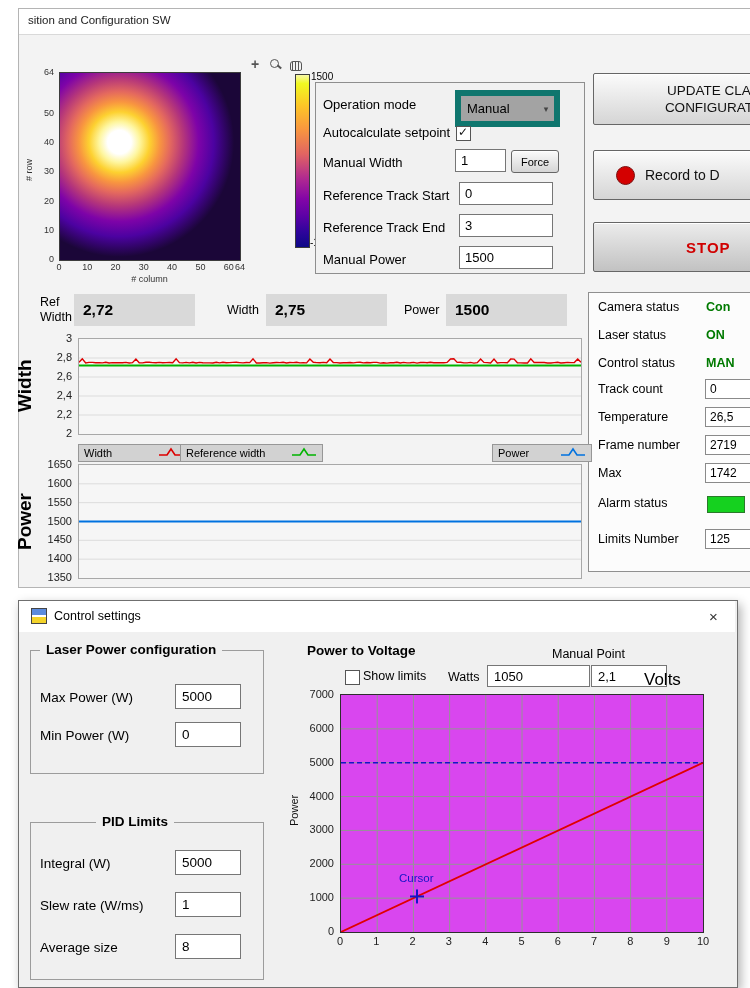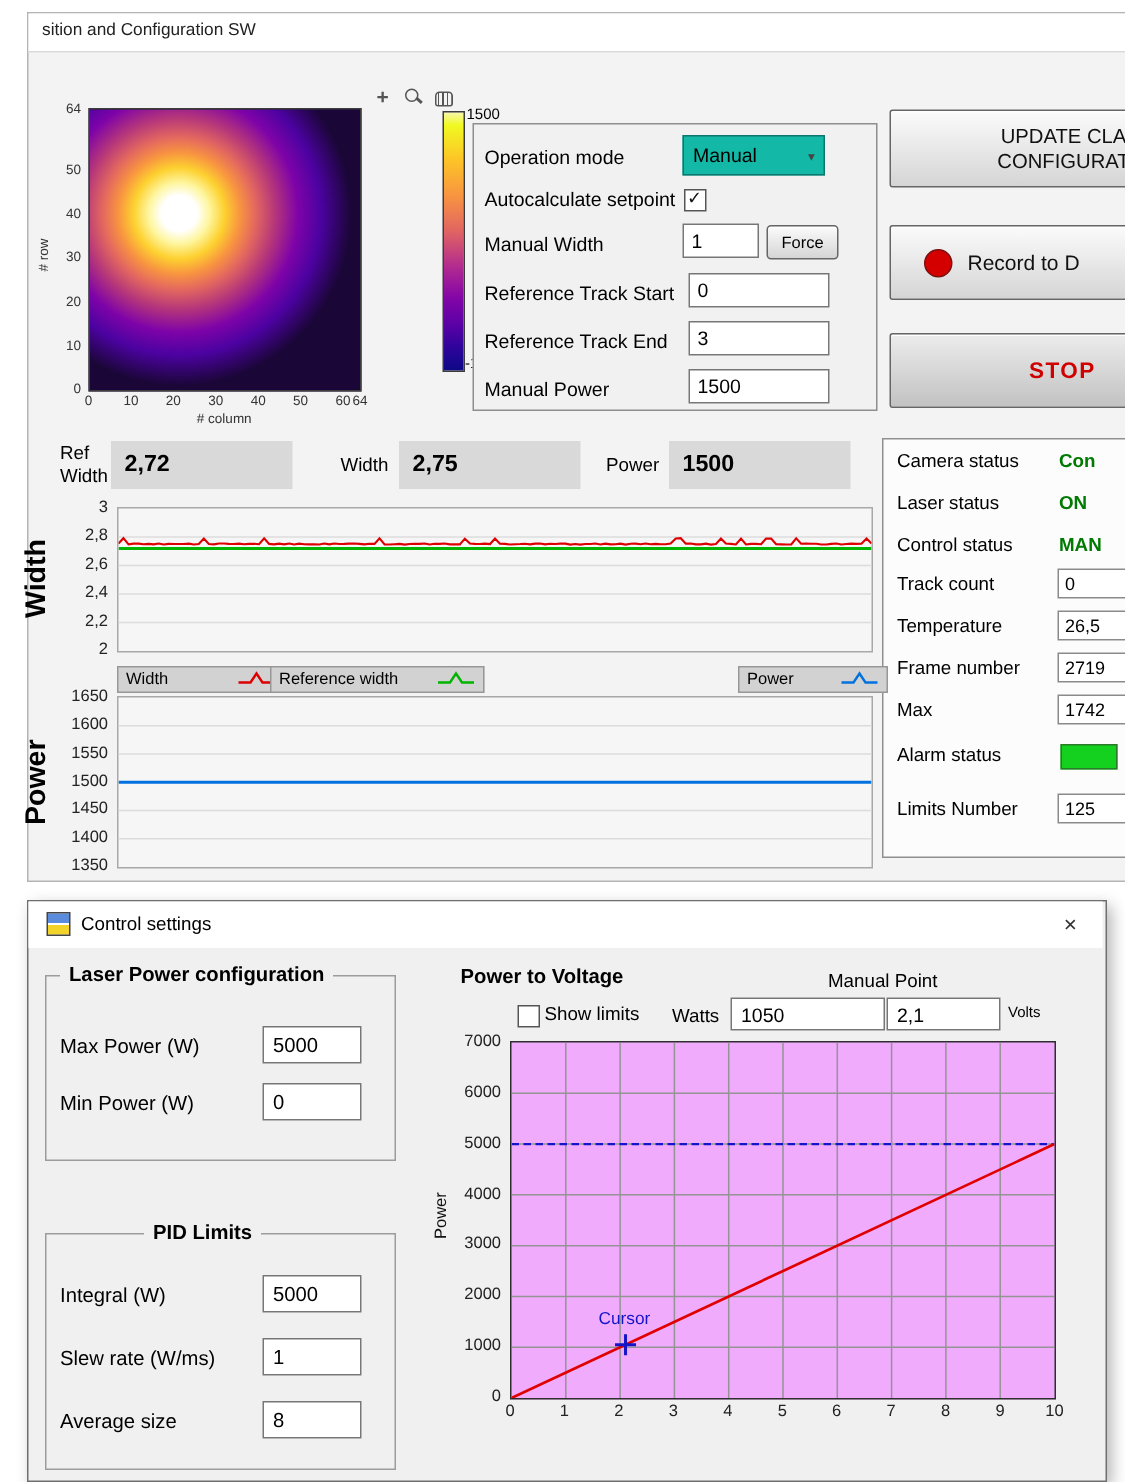--- a/index.html
+++ b/index.html
@@ -42,21 +42,21 @@
   
   #tabs{left:315px;top:60px;display:flex;align-items:flex-end;}
   .tab{font-size:11px;color:#222;border:1px solid #8e8e8e;border-bottom:none;
        padding:4px 9px 3px 9px;background:#e2e2e2;cursor:pointer;}
   .tab.active{background:#f1f1f1;padding-top:6px;position:relative;z-index:2;}
   #tab-panel{left:315px;top:82px;width:268px;height:190px;border:1px solid #8e8e8e;background:#f1f1f1;}
   .plabel{position:absolute;font-size:13px;}
   #lbl-op{left:323px;top:97px;} #lbl-auto{left:323px;top:125px;}
   #lbl-mw{left:323px;top:155px;} #lbl-rts{left:323px;top:188px;}
   #lbl-rte{left:323px;top:220px;} #lbl-mp{left:323px;top:252px;}
-  .combo{position:absolute;background:#14b8a6;border:1px solid #0f766e;display:flex;align-items:center;}
+  .combo{position:absolute;background:#a3a3a3;border:6px solid #0f766e;display:flex;align-items:center;}
   .combo .val{flex:1;padding-left:6px;font-size:13px;}
   .combo .arrow{width:16px;text-align:center;font-size:9px;color:#444;}
   #op-combo{left:455px;top:90px;width:93px;height:25px;}
   .checkbox{position:absolute;width:13px;height:13px;background:#fff;border:1px solid #555;}
   .checkbox.checked::after{content:"✓";position:absolute;left:1px;top:-2px;font-size:12px;
       font-family:"DejaVu Sans",sans-serif;color:#111;}
   #autocalc-box{left:456px;top:126px;}
   .field{position:absolute;background:#fff;border:1px solid #767676;font-size:13px;
          font-family:inherit;padding:0 5px;box-sizing:border-box;color:#000;}
   #mw-input{left:455px;top:149px;width:51px;height:23px;}
@@ -142,24 +142,24 @@
   #int-input{left:175px;top:850px;width:66px;height:25px;}
   #slew-input{left:175px;top:892px;width:66px;height:25px;}
   #avg-input{left:175px;top:934px;width:66px;height:25px;}
   #pv-title{left:307px;top:643px;font-weight:bold;font-size:13.5px;}
   #mp-label{left:552px;top:647px;font-size:12.5px;}
   #show-limits-box{left:345px;top:670px;}
   #show-limits-label{left:363px;top:669px;font-size:12.5px;position:absolute;}
   #watts-label{left:448px;top:670px;font-size:12.5px;position:absolute;}
   #watts-input{left:487px;top:665px;width:103px;height:22px;font-size:13px;}
   #volts-input{left:591px;top:665px;width:76px;height:22px;font-size:13px;}
-  #volts-label{left:672px;top:670px;font-size:10px;position:absolute;}
+  #volts-label{left:644px;top:670px;font-size:17px;position:absolute;}
   #pv-ylabel{left:288px;top:770px;height:80px;font-size:11px;color:#111;}
   #pv-chart-yticks{left:302px;top:694px;width:34px;height:237px;}
-  #pv-chart{left:340px;top:694px;width:362px;height:237px;background:#f0abfc;border:1px solid #2e2e2e;}
+  #pv-chart{left:340px;top:694px;width:362px;height:237px;background:#d946ef;border:1px solid #2e2e2e;}
   #pv-chart-xticks{left:340px;top:935px;width:363px;height:12px;}
   #pv-xlabel{left:340px;top:952px;width:362px;text-align:center;font-size:11px;color:#111;}
 </style>
 </head>
 <body>
 
 <div id="app">
 
   <div class="abs" id="main-win"></div>
   <div class="abs" id="main-titlebar"></div>

